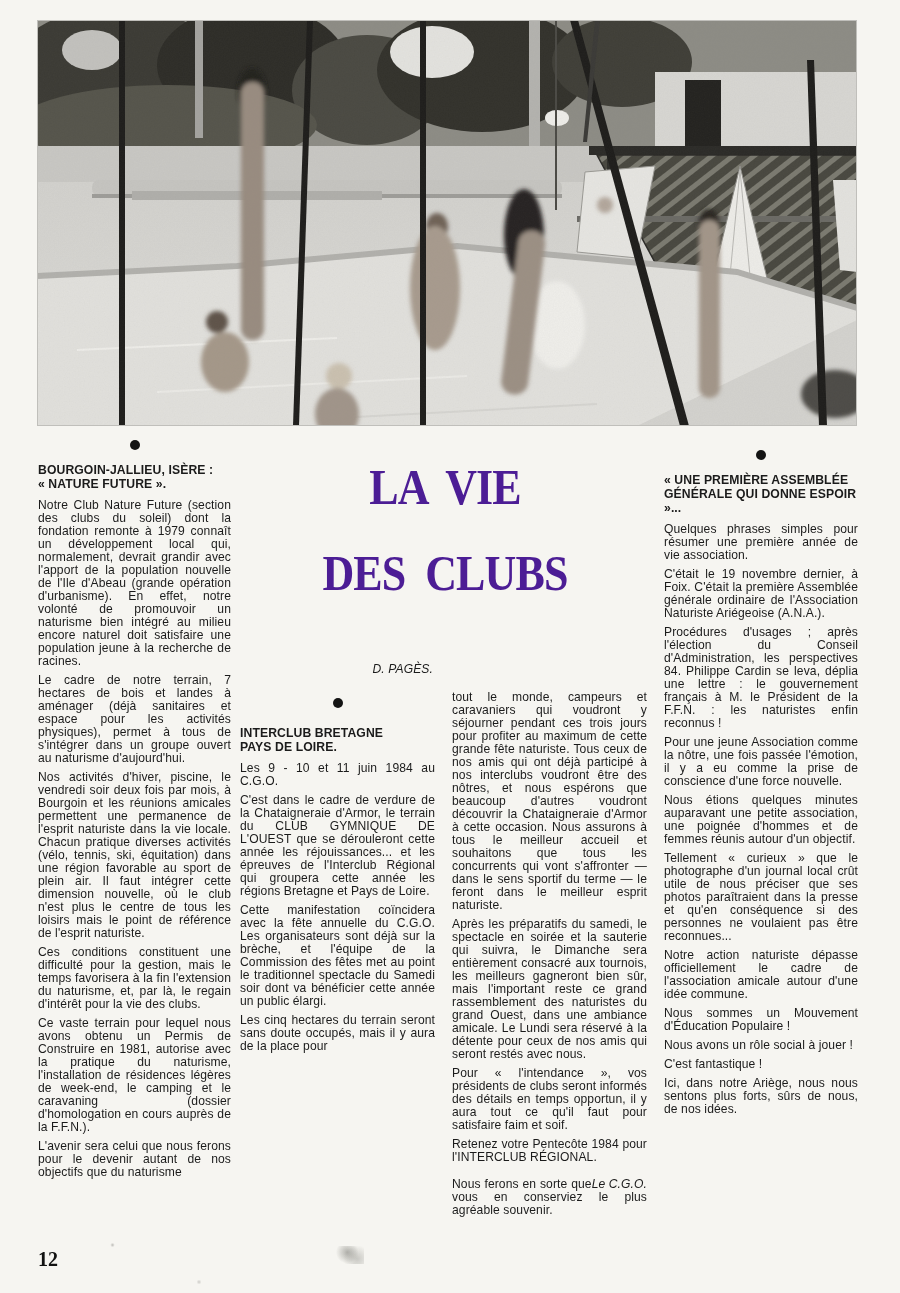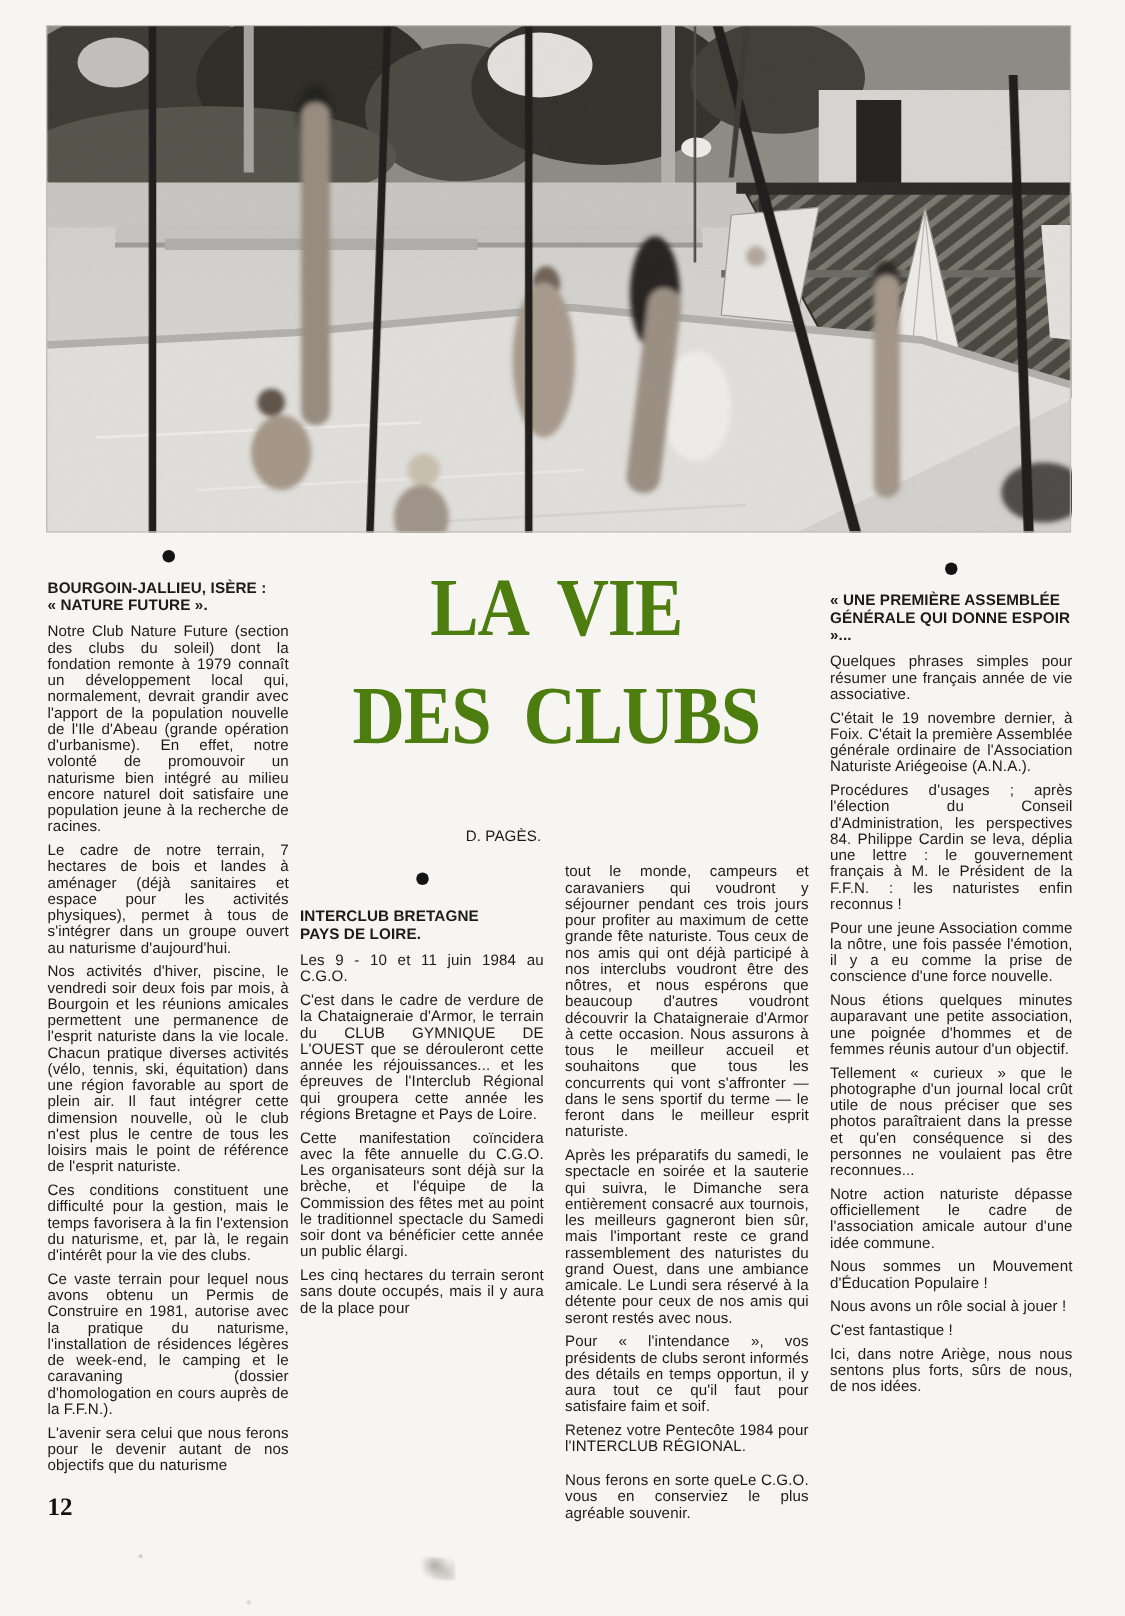--- a/index.html
+++ b/index.html
@@ -42,43 +42,43 @@
 
   h3 {
     font-size:12.2px; line-height:14px;
     margin:0 0 8px 0;
     letter-spacing:0.1px;
     font-weight:bold;
     text-align:left;
   }
   h3 span { display:block; }
 
-  .sig { text-align:right; padding-right:2px; margin-top:-3px; }
+  .sig { text-align:right; padding-right:2px; margin-top:-3px;font-style:italic; }
   .closing { margin-top:14px !important; }
-  .closing .tail { float:right; }
+  .closing .tail { float:right;font-style:italic; }
 
   
   .title {
     position:absolute; left:238px; top:444px; width:414px;
     text-align:center;
     font-family:"Liberation Serif", serif;
     font-weight:bold;
-    font-size:66px; line-height:86px;
-    color:#4d7c0f;
+    font-size:50px; line-height:86px;
+    color:#4c1d95;
   }
   .title .t-line {
     transform:scaleX(0.88);
     transform-origin:center;
     white-space:nowrap;
     word-spacing:0.22em;
     letter-spacing:-1px;
   }
 
   .pagenum {
-    position:absolute; left:38px; top:1195px;
+    position:absolute; left:38px; top:1248px;
     font-family:"Liberation Serif", serif;
     font-weight:bold; font-size:20px; color:#111;
   }
 
   
   .smudge {
     position:absolute; left:336px; top:1246px; width:28px; height:18px;
     background:
       radial-gradient(circle at 40% 35%, rgba(95,95,88,.45), transparent 55%),
       radial-gradient(circle at 75% 70%, rgba(95,95,88,.30), transparent 55%);
@@ -241,21 +241,21 @@
     <p>Retenez votre Pentecôte 1984 pour l'INTERCLUB RÉGIONAL.</p>
     <p class="closing">
       <span class="tail">Le C.G.O.</span>
       <span>Nous ferons en sorte que vous en conserviez le plus agréable souvenir.</span>
     </p>
   </div>
 
   <div class="col col-4">
     <div class="dot">●</div>
     <h3>« UNE PREMIÈRE ASSEMBLÉE GÉNÉRALE QUI DONNE ESPOIR »...</h3>
-    <p>Quelques phrases simples pour résumer une français année de vie associative.</p>
+    <p>Quelques phrases simples pour résumer une première année de vie association.</p>
     <p>C'était le 19 novembre dernier, à Foix. C'était la première Assemblée générale ordinaire de l'Association Naturiste Ariégeoise (A.N.A.).</p>
     <p>Procédures d'usages ; après l'élection du Conseil d'Administration, les perspectives 84. Philippe Cardin se leva, déplia une lettre : le gouvernement français à M. le Président de la F.F.N. : les naturistes enfin reconnus !</p>
     <p>Pour une jeune Association comme la nôtre, une fois passée l'émotion, il y a eu comme la prise de conscience d'une force nouvelle.</p>
     <p>Nous étions quelques minutes auparavant une petite association, une poignée d'hommes et de femmes réunis autour d'un objectif.</p>
     <p>Tellement « curieux » que le photographe d'un journal local crût utile de nous préciser que ses photos paraîtraient dans la presse et qu'en conséquence si des personnes ne voulaient pas être reconnues...</p>
     <p>Notre action naturiste dépasse officiellement le cadre de l'association amicale autour d'une idée commune.</p>
     <p>Nous sommes un Mouvement d'Éducation Populaire !</p>
     <p>Nous avons un rôle social à jouer !</p>
     <p>C'est fantastique !</p>
     <p>Ici, dans notre Ariège, nous nous sentons plus forts, sûrs de nous, de nos idées.</p>

